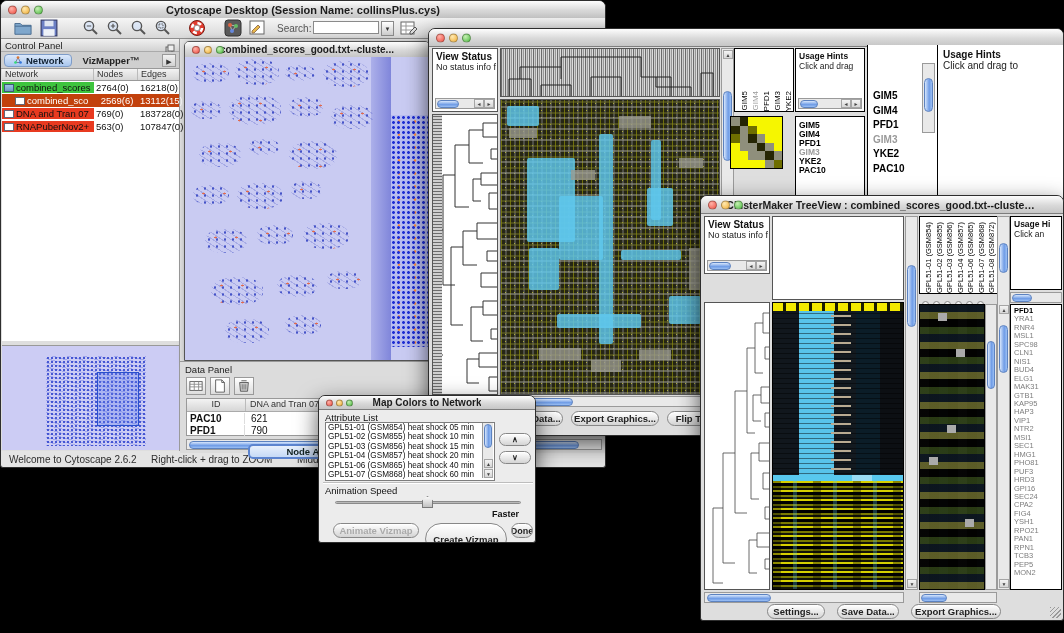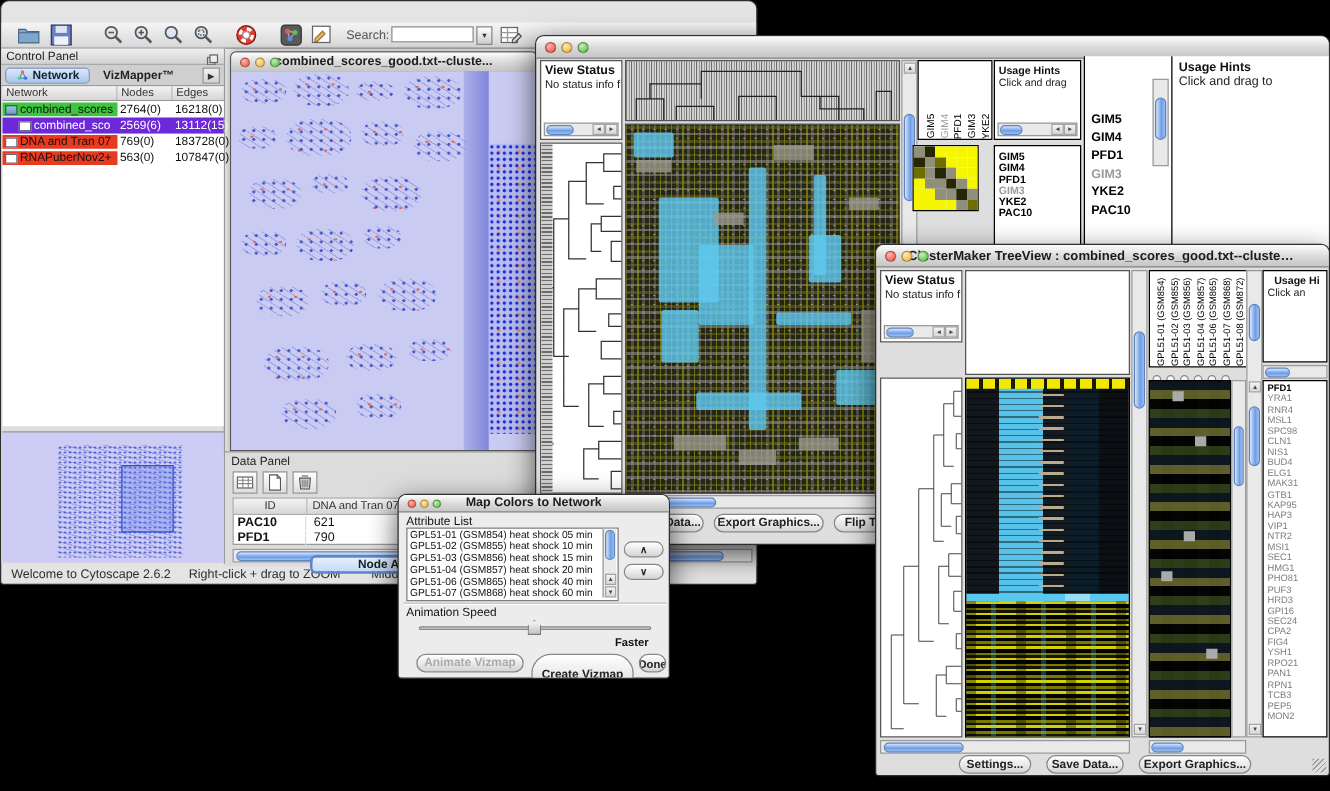--- a/index.html
+++ b/index.html
@@ -47,21 +47,21 @@
   .nthead span{font-size:9px;color:#333;padding-left:3px;border-right:1px solid #bbb;box-sizing:border-box;}
   .ntrow{display:flex;height:13px;background:#fff;font-size:9.5px;color:#111;align-items:center;}
   .ntrow .nname{width:92px;display:flex;align-items:center;gap:2px;padding-left:2px;box-sizing:border-box;
                 white-space:nowrap;overflow:hidden;}
   .ntrow .nnodes{width:44px;box-sizing:border-box;padding-left:2px;}
   .ntrow .nedges{width:40px;box-sizing:border-box;padding-left:2px;}
   .ntrow .icon{width:10px;height:8px;flex:0 0 auto;border:1px solid #667;background:#fff;box-sizing:border-box;}
   .ntrow.ic-f .icon{background:linear-gradient(#9cc3e4,#6f9cc4);border-color:#3c5a78;}
   .ntrow.r-green .nname{background:#3ec43e;}
   .ntrow.r-red .nname{background:#e83a20;}
-  .ntrow.r-sel{background:#6d28d9;color:#fff;}
+  .ntrow.r-sel{background:#c2410c;color:#fff;text-align:center;}
   .ntrow.ind .nname{padding-left:13px;}
   
   .genes2{font-size:7.5px;line-height:8.45px;color:#7d7d7d;padding:2px 0 0 3px;}
   .genes2 .b{color:#000;font-weight:bold;}
   .minilist{font-size:8.5px;line-height:9px;color:#000;padding:4px 0 0 3px;font-weight:bold;}
   .minilist .dim,.fglist .dim{color:#9a9a9a;}
   .fglist{font-size:10px;line-height:14.5px;color:#000;font-weight:bold;padding:44px 0 0 5px;}
   
   .zmx{display:grid;grid-template-columns:repeat(6,1fr);grid-auto-rows:1fr;}
   .m-y{background:#f6f600;} .m-g{background:#8f8f7c;} .m-d{background:#262604;} .m-o{background:#6e6e00;}
@@ -107,20 +107,28 @@
   .lbl{position:absolute;font-size:9.5px;color:#111;white-space:nowrap;}
   .status span{position:absolute;font-size:10px;color:#2c2c2c;white-space:nowrap;}
   .circ{display:inline-block;width:5px;height:5px;border:1px solid #888;border-radius:50%;
         background:#f4f4f4;margin-right:4px;vertical-align:middle;}
   .sep{position:absolute;height:1px;background:#bdbdbd;border-bottom:1px solid #fff;}
 </style>
 </head>
 <body>
 
 <div class="win" style="left:0;top:8;width:606px;height:468px;z-index:1;">
+  <div class="tbar">
+    <div class="lights">
+      <span class="lt r"></span>
+      <span class="lt y"></span>
+      <span class="lt g"></span>
+    </div>
+    <span class="t">Cytoscape Desktop (Session Name: collinsPlus.cys)</span>
+  </div>
   <div class="p" style="left:0;top:17px;width:604px;height:21px;background:linear-gradient(#f5f5f5,#d7d7d7);border-bottom:1px solid #8e8e8e;">
     <span class="tbtn" style="left:12px;">
         <svg viewBox="0 0 20 16">
           <path d="M1 3h6l2 2h10v10H1z" fill="#7fa7cc" stroke="#44688c"></path>
           <path d="M1 6h18" stroke="#44688c" fill="none"></path>
         </svg>
       </span>
     <span class="tbtn" style="left:38px;">
         <svg viewBox="0 0 16 16">
           <rect x="1" y="1" width="14" height="14" fill="#6b7fc4" stroke="#333a66"></rect>
@@ -569,21 +577,21 @@
     </div>
 
   <div class="sv" style="left:296px;top:20px;width:13px;height:374px;">
     <span class="thumb" style="top:26px;height:30px;"></span>
     <span class="thumb" style="top:108px;height:48px;"></span>
     <span class="sarr" style="left:1px;top:88px;">▲</span>
     <span class="sarr" style="left:1px;bottom:1px;">▼</span>
   </div>
 
   <div class="wp" style="left:309px;top:20px;width:52px;height:74px;border-color:#000;">
-    <div class="h1" style="font-size:8.5px;text-align:center;">Usage Hi</div>
+    <div class="h1" style="font-size:8.5px;">Usage Hi</div>
     <div class="h2" style="font-size:8.5px;">Click an</div>
   </div>
   <div class="sh" style="left:309px;top:96px;width:52px;height:11px;">
       <span class="thumb" style="left:1px;width:20px;"></span>
     </div>
 
   <div class="wp genes2" style="left:309px;top:108px;width:52px;height:286px;border-color:#000;">
 
   <div class="b">PFD1</div>
       <div>YRA1</div>

